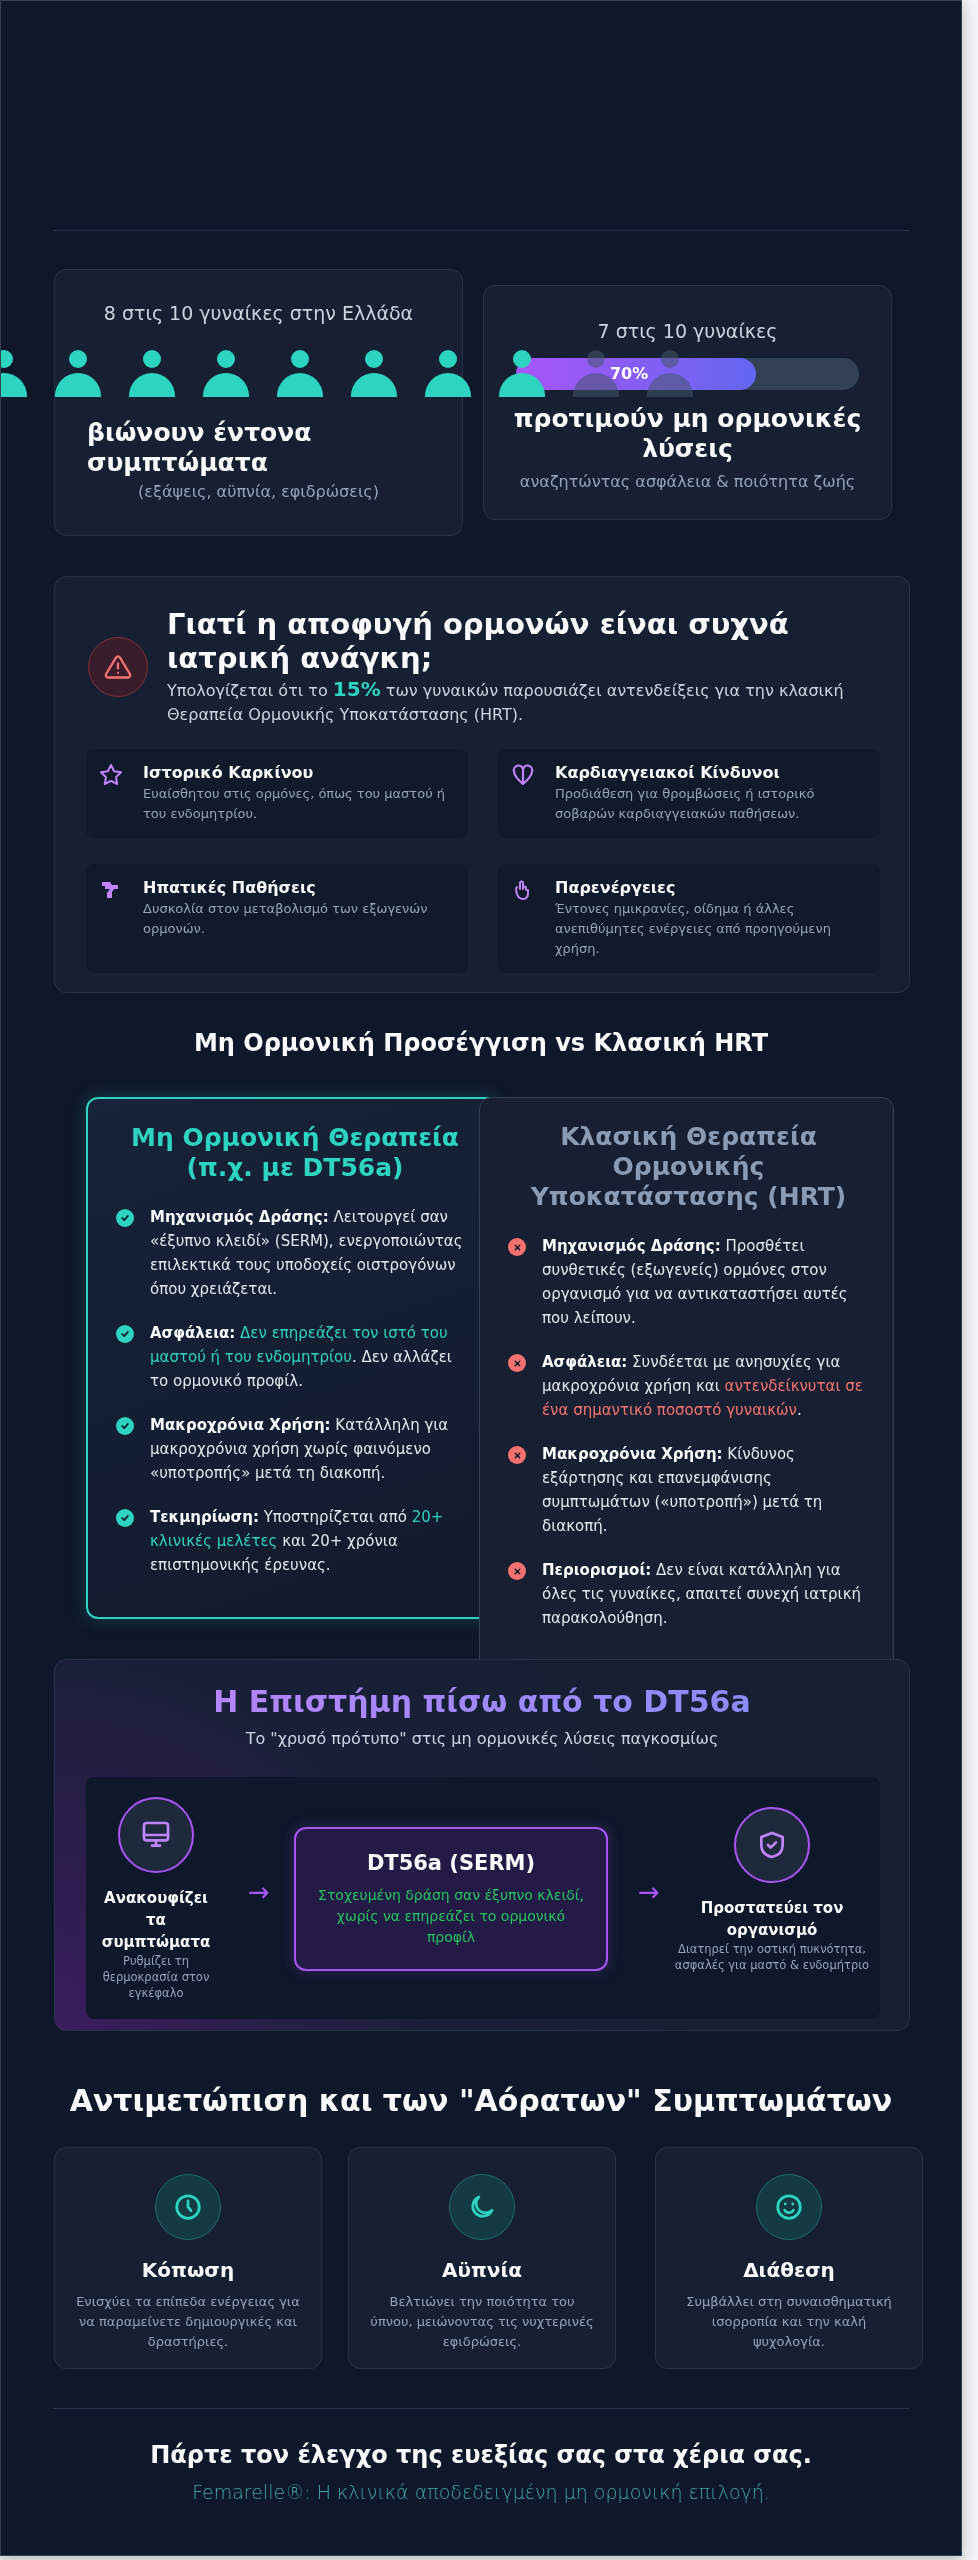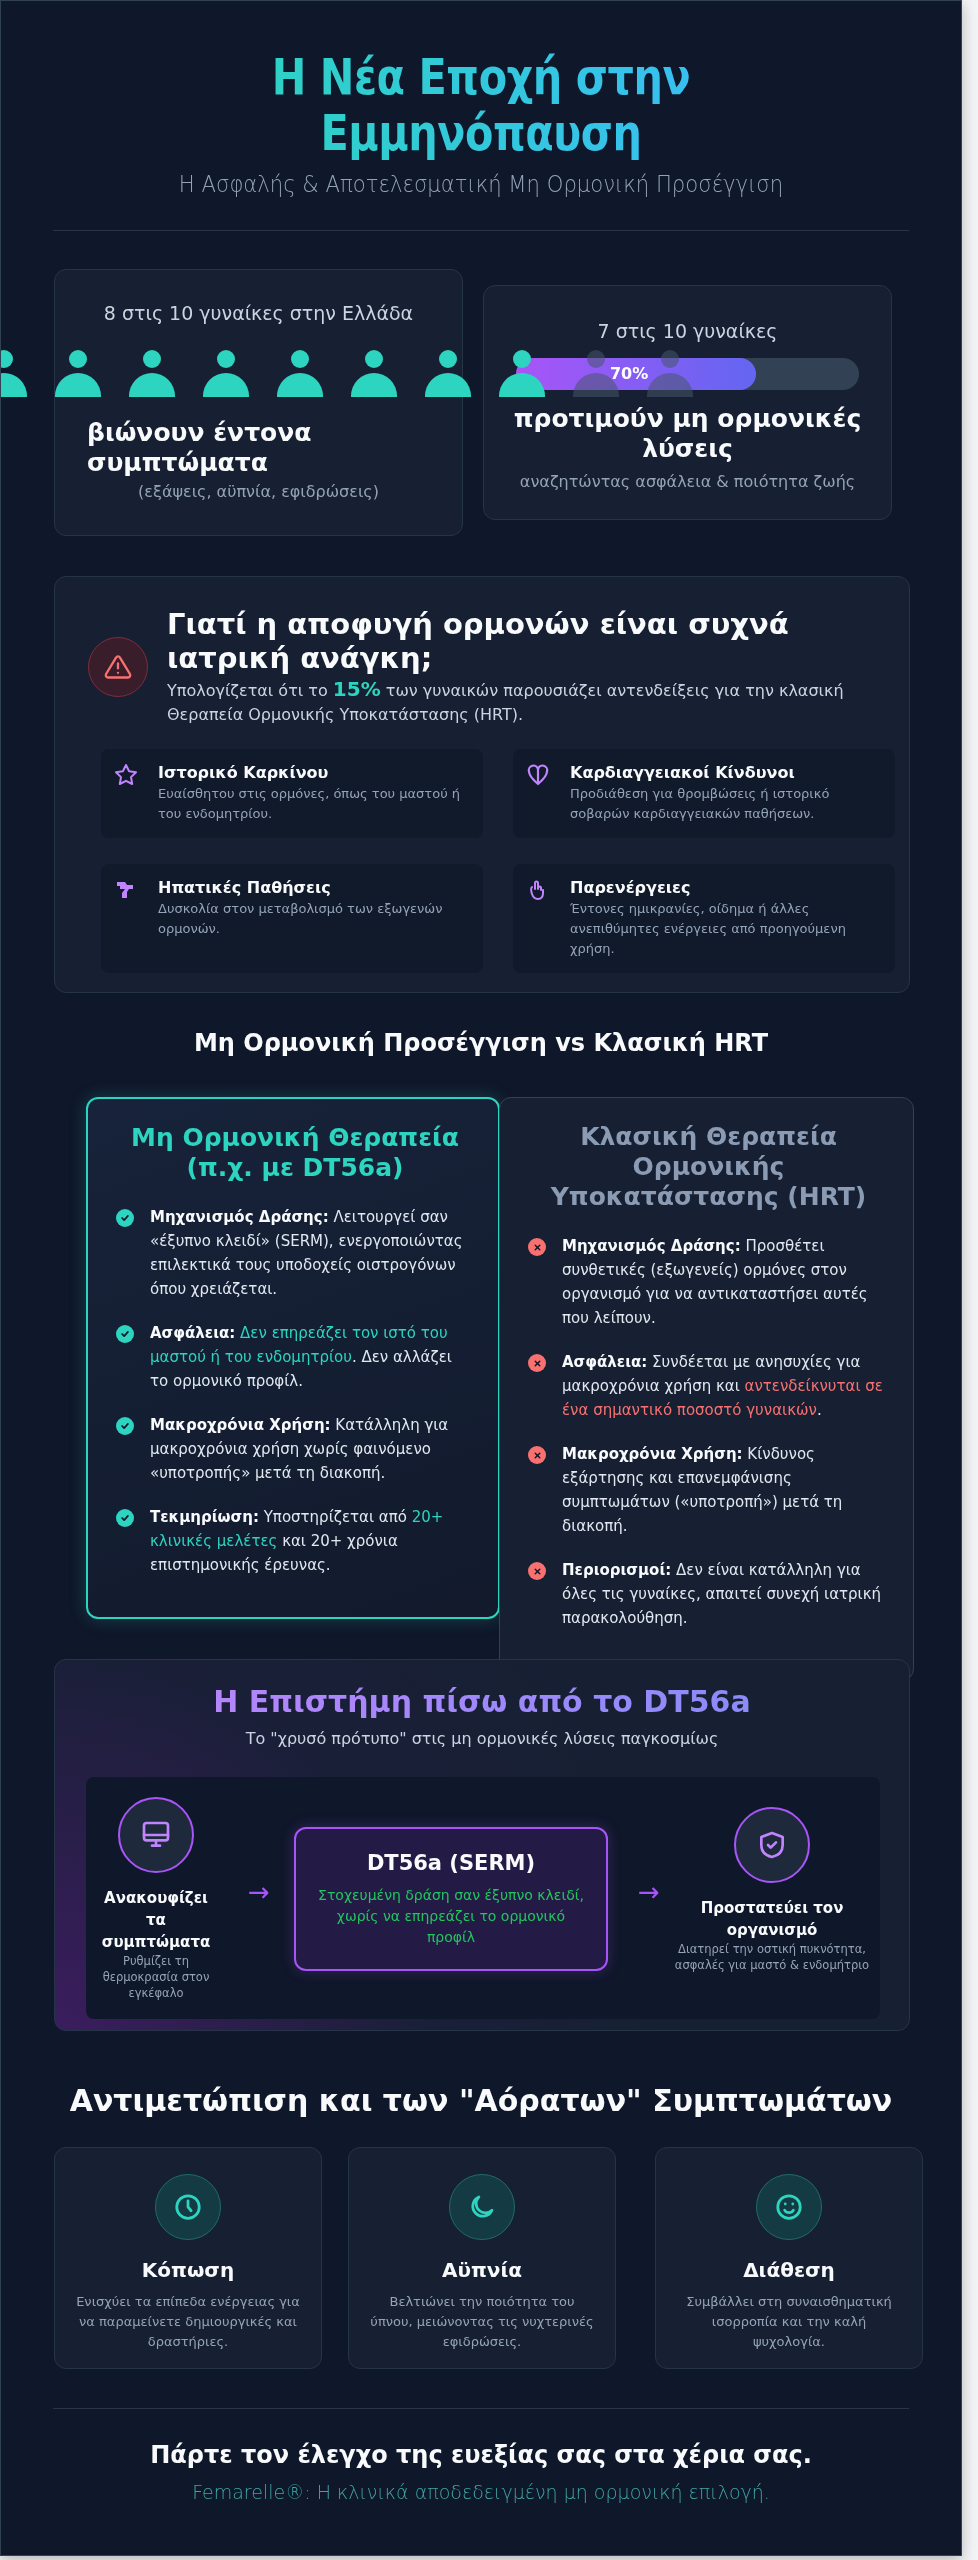--- a/index.html
+++ b/index.html
@@ -44,31 +44,31 @@
   .progress-fill { height: 32px; border-radius: 16px; background: linear-gradient(90deg, #a855f7, #6366f1); text-align: center; padding-right: 14px; font-weight: bold; font-size: 16px; line-height: 32px; color: #fff; }
   .stat2-title { text-align: center; font-size: 25px; font-weight: bold; color: #f8fafc; line-height: 30px; margin-top: 14px; }
   .stat2-note { text-align: center; font-size: 16px; color: #94a3b8; margin-top: 8px; }
 
   
   .why { position: absolute; left: 53px; top: 575px; width: 856px; height: 417px; background: #162032; border: 1px solid #263448; border-radius: 12px; }
   .warn-icon { position: absolute; left: 33px; top: 60px; width: 60px; height: 60px; border-radius: 50%; background: #3a1d2b; border: 1.5px solid #7f2d3a; display: flex; align-items: center; justify-content: center; }
   .why-title { position: absolute; left: 112px; top: 30px; width: 700px; font-size: 29px; font-weight: bold; color: #f8fafc; line-height: 34px; }
   .why-text { position: absolute; left: 112px; top: 100px; width: 700px; font-size: 16px; color: #cbd5e1; line-height: 24px; }
   .hl-teal { color: #2dd4bf; font-weight: bold; font-size: 20px; }
-  .why-grid { position: absolute; left: 46px; top: 172px; width: 794px; display: grid; grid-template-columns: 382px 382px; column-gap: 30px; row-gap: 26px; }
+  .why-grid { position: absolute; left: 31px; top: 172px; width: 794px; display: grid; grid-template-columns: 382px 382px; column-gap: 30px; row-gap: 26px; }
   .why-item { background: #111a2b; border-radius: 8px; padding: 14px 16px 14px 57px; position: relative; min-height: 86px; }
   .why-item .ico { position: absolute; left: 13px; top: 14px; width: 26px; height: 26px; }
   .why-item-title { font-size: 16px; font-weight: bold; color: #f8fafc; }
   .why-item-text { font-size: 13px; color: #94a3b8; line-height: 20px; margin-top: 2px; }
 
   
   .cmp-title { position: absolute; left: 0; right: 0; top: 1028px; text-align: center; font-size: 24px; font-weight: bold; color: #f8fafc; }
   .cmp-card { position: absolute; border-radius: 12px; padding: 24px 24px 20px 28px; }
   .cmp-left { left: 53px; top: 1096px; width: 414px; height: 522px; background: linear-gradient(160deg, #17233a, #121a2c); border: 2px solid #2dd4bf; box-shadow: 0 0 18px rgba(45,212,191,0.22); margin-left: 32px; }
-  .cmp-right { left: 498px; top: 1096px; width: 415px; height: 584px; background: #162032; border: 1.5px solid #334155; }
+  .cmp-right { left: 478px; top: 1096px; width: 415px; height: 584px; background: #162032; border: 1.5px solid #334155; }
   .cmp-card h3 { text-align: center; font-size: 25px; line-height: 30px; font-weight: bold; margin-bottom: 22px; }
   .cmp-left h3 { color: #2dd4bf; }
   .cmp-right h3 { color: #8b9bb4; }
   .cmp-list { list-style: none; }
   .cmp-list li { position: relative; padding-left: 34px; font-size: 15px; color: #e2e8f0; line-height: 24px; margin-bottom: 20px; }
   .cmp-list li b { color: #f8fafc; }
   .cmp-list .mk { position: absolute; left: 0; top: 4px; width: 18px; height: 18px; border-radius: 50%; display: flex; align-items: center; justify-content: center; }
   .mk.ok { background: #2dd4bf; }
   .mk.no { background: #f87171; }
   .t-teal { color: #2dd4bf; }
@@ -98,24 +98,20 @@
   
   .hr-bottom { position: absolute; top: 2407px; left: 0; right: 0; }
   .footer-title { position: absolute; left: 0; right: 0; top: 2440px; text-align: center; font-size: 24px; font-weight: bold; color: #f8fafc; }
   .footer-sub { position: absolute; left: 0; right: 0; top: 2480px; text-align: center; font-size: 19px; color: #3fa6a6; font-weight: 300; }
 </style>
 </head>
 <body>
 
 <div class="frame">
 
-  <div class="header">
-    <h1 class="main-title">Η Νέα Εποχή στην Εμμηνόπαυση</h1>
-    <p class="main-subtitle">Η Ασφαλής &amp; Αποτελεσματική Μη Ορμονική Προσέγγιση</p>
-  </div>
   <div class="divider hr-top"></div>
 
   <div class="stat-card stat1">
     <p class="stat-lead">8 στις 10 γυναίκες στην Ελλάδα</p>
     <p class="stat1-title">βιώνουν έντονα συμπτώματα</p>
     <p class="stat1-note">(εξάψεις, αϋπνία, εφιδρώσεις)</p>
   </div>
 
   <div class="stat-card stat2">
     <p class="stat-lead">7 στις 10 γυναίκες</p>

